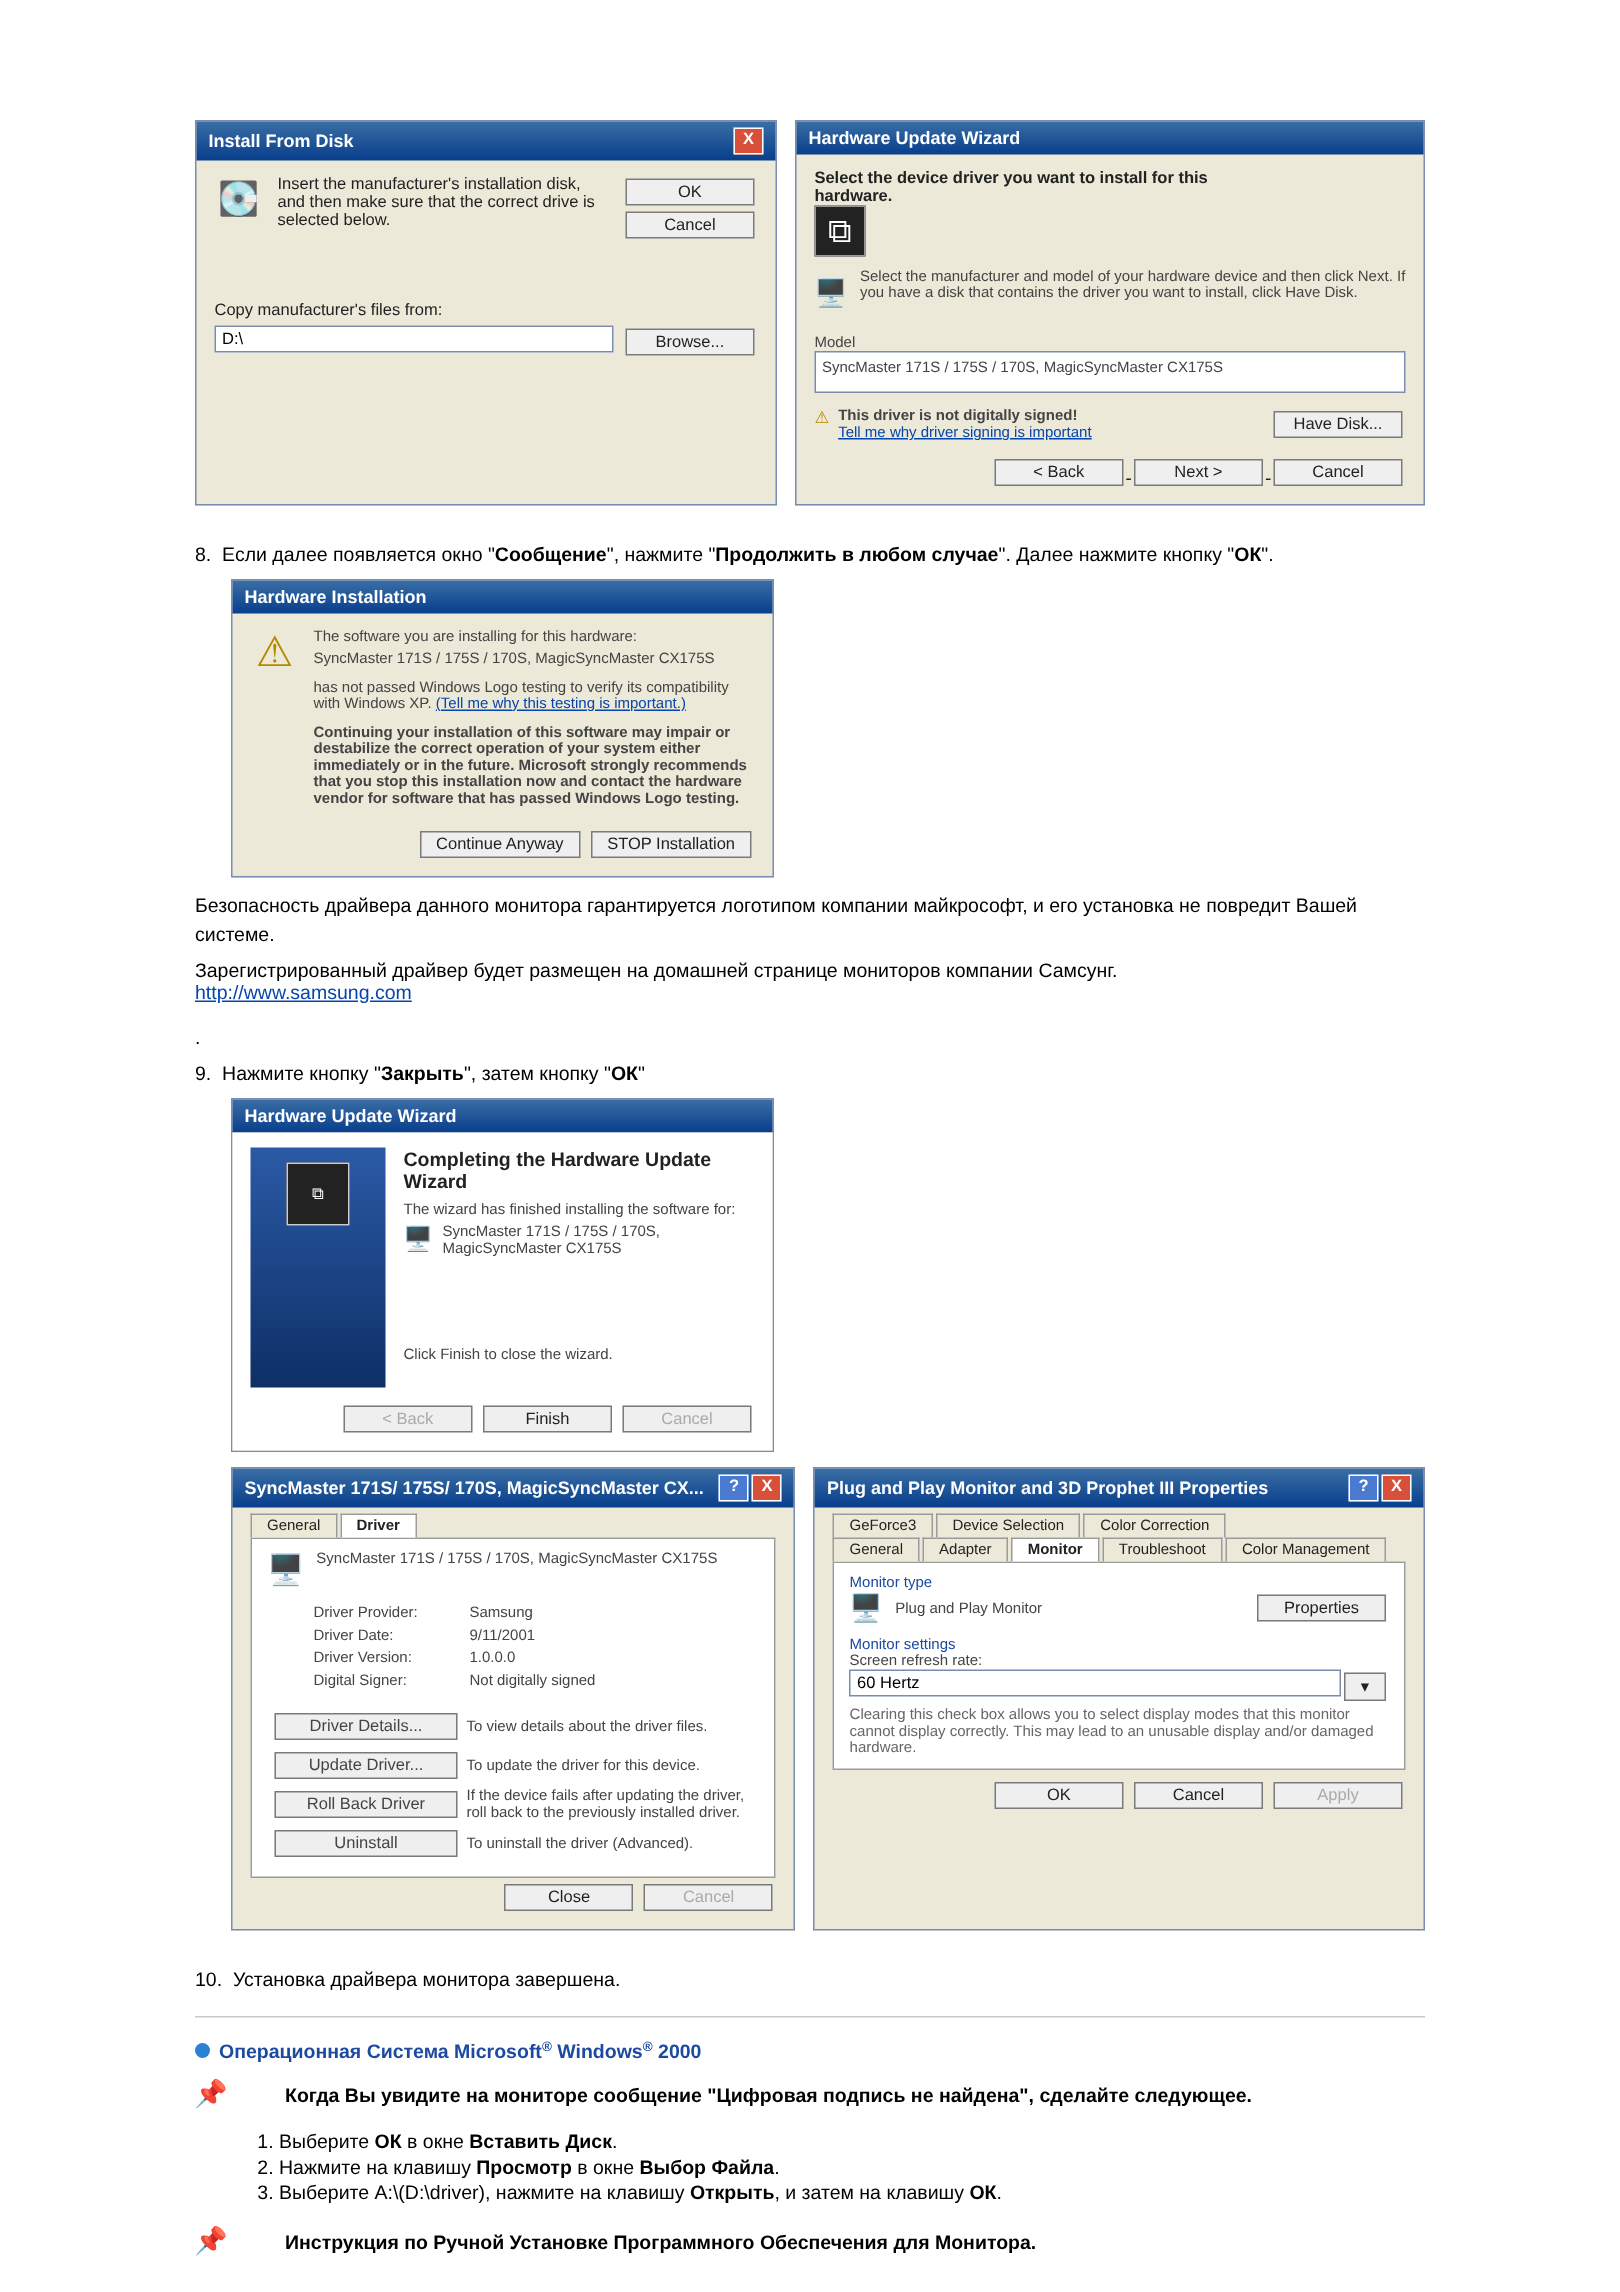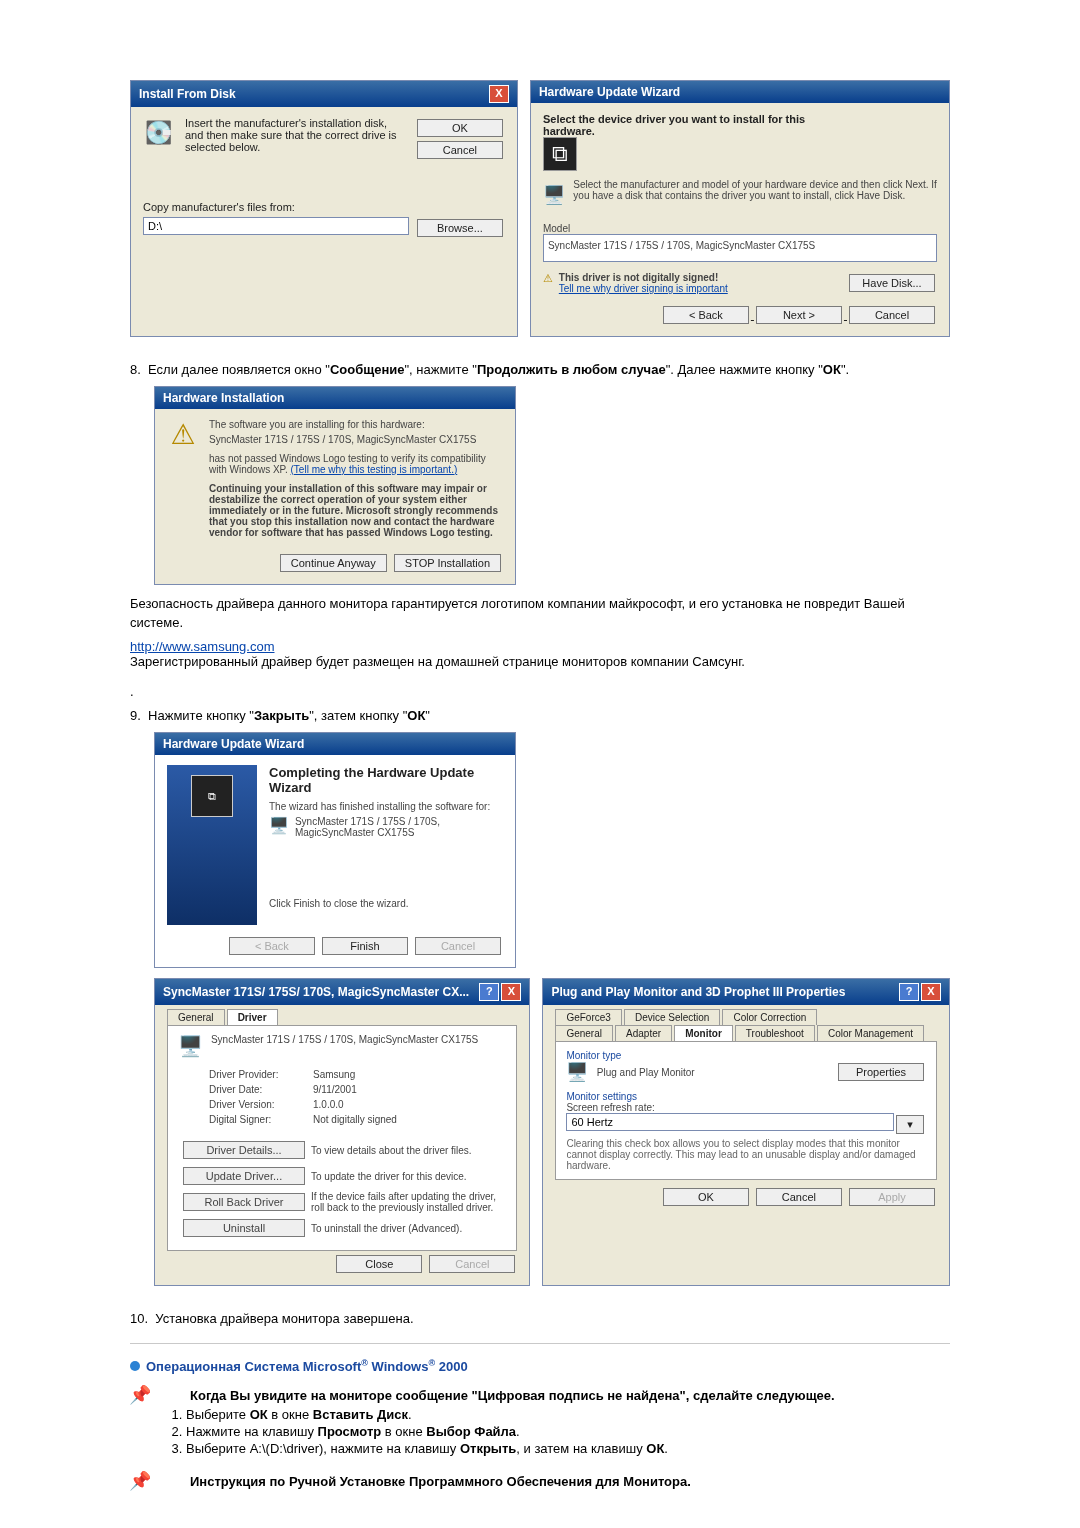--- a/index.html
+++ b/index.html
@@ -67,21 +67,21 @@
   .icon-box {
     width: 32px; height: 32px;
     display: inline-flex;
     align-items: center; justify-content: center;
     font-size: 22px;
   }
   .fine { font-size: 10px; color: #444; }
   .link { color: #0645ad; text-decoration: underline; cursor: default; }
   .bold { font-weight: bold; }
   .step-text { margin: 14px 0 6px 0; line-height: 1.45; }
-  ol.numbered { margin: 4px 0 8px 24px; padding: 0; }
+  ol.numbered { margin: 16px 0 8px 24px; padding: 0; }
   ol.numbered li { margin: 2px 0; }
   .divider { border-top: 1px solid #c9c9c9; margin: 14px 0; }
   .section-head {
     color: #1b4aa0;
     font-weight: bold;
     margin: 10px 0 4px 0;
     display: flex;
     align-items: center;
     gap: 6px;
   }
@@ -211,22 +211,22 @@
         </div>
         <div style="text-align:right; margin-top:14px;">
           <span class="xp-btn">Continue Anyway</span>
           <span class="xp-btn">STOP Installation</span>
         </div>
       </div>
     </div>
   </div>
 
   <div class="step-text" style="margin-top:6px;">Безопасность драйвера данного монитора гарантируется логотипом компании майкрософт, и его установка не повредит Вашей системе.</div>
+  <div>Зарегистрированный драйвер будет размещен на домашней странице мониторов компании Самсунг.</div>
   <div><span class="link">http://www.samsung.com</span></div>
-  <div>Зарегистрированный драйвер будет размещен на домашней странице мониторов компании Самсунг.</div>
 
   <div class="step-text">.</div>
 
   <div class="step-text" style="margin-top:0;">
     9. &nbsp;<span>Нажмите кнопку "</span><span class="bold">Закрыть</span><span>", затем кнопку "</span><span class="bold">ОК</span><span>"</span>
   </div>
 
   <div style="margin-left:24px;">
     <div class="dlg" style="width: 360px;">
       <div class="dlg-title">

